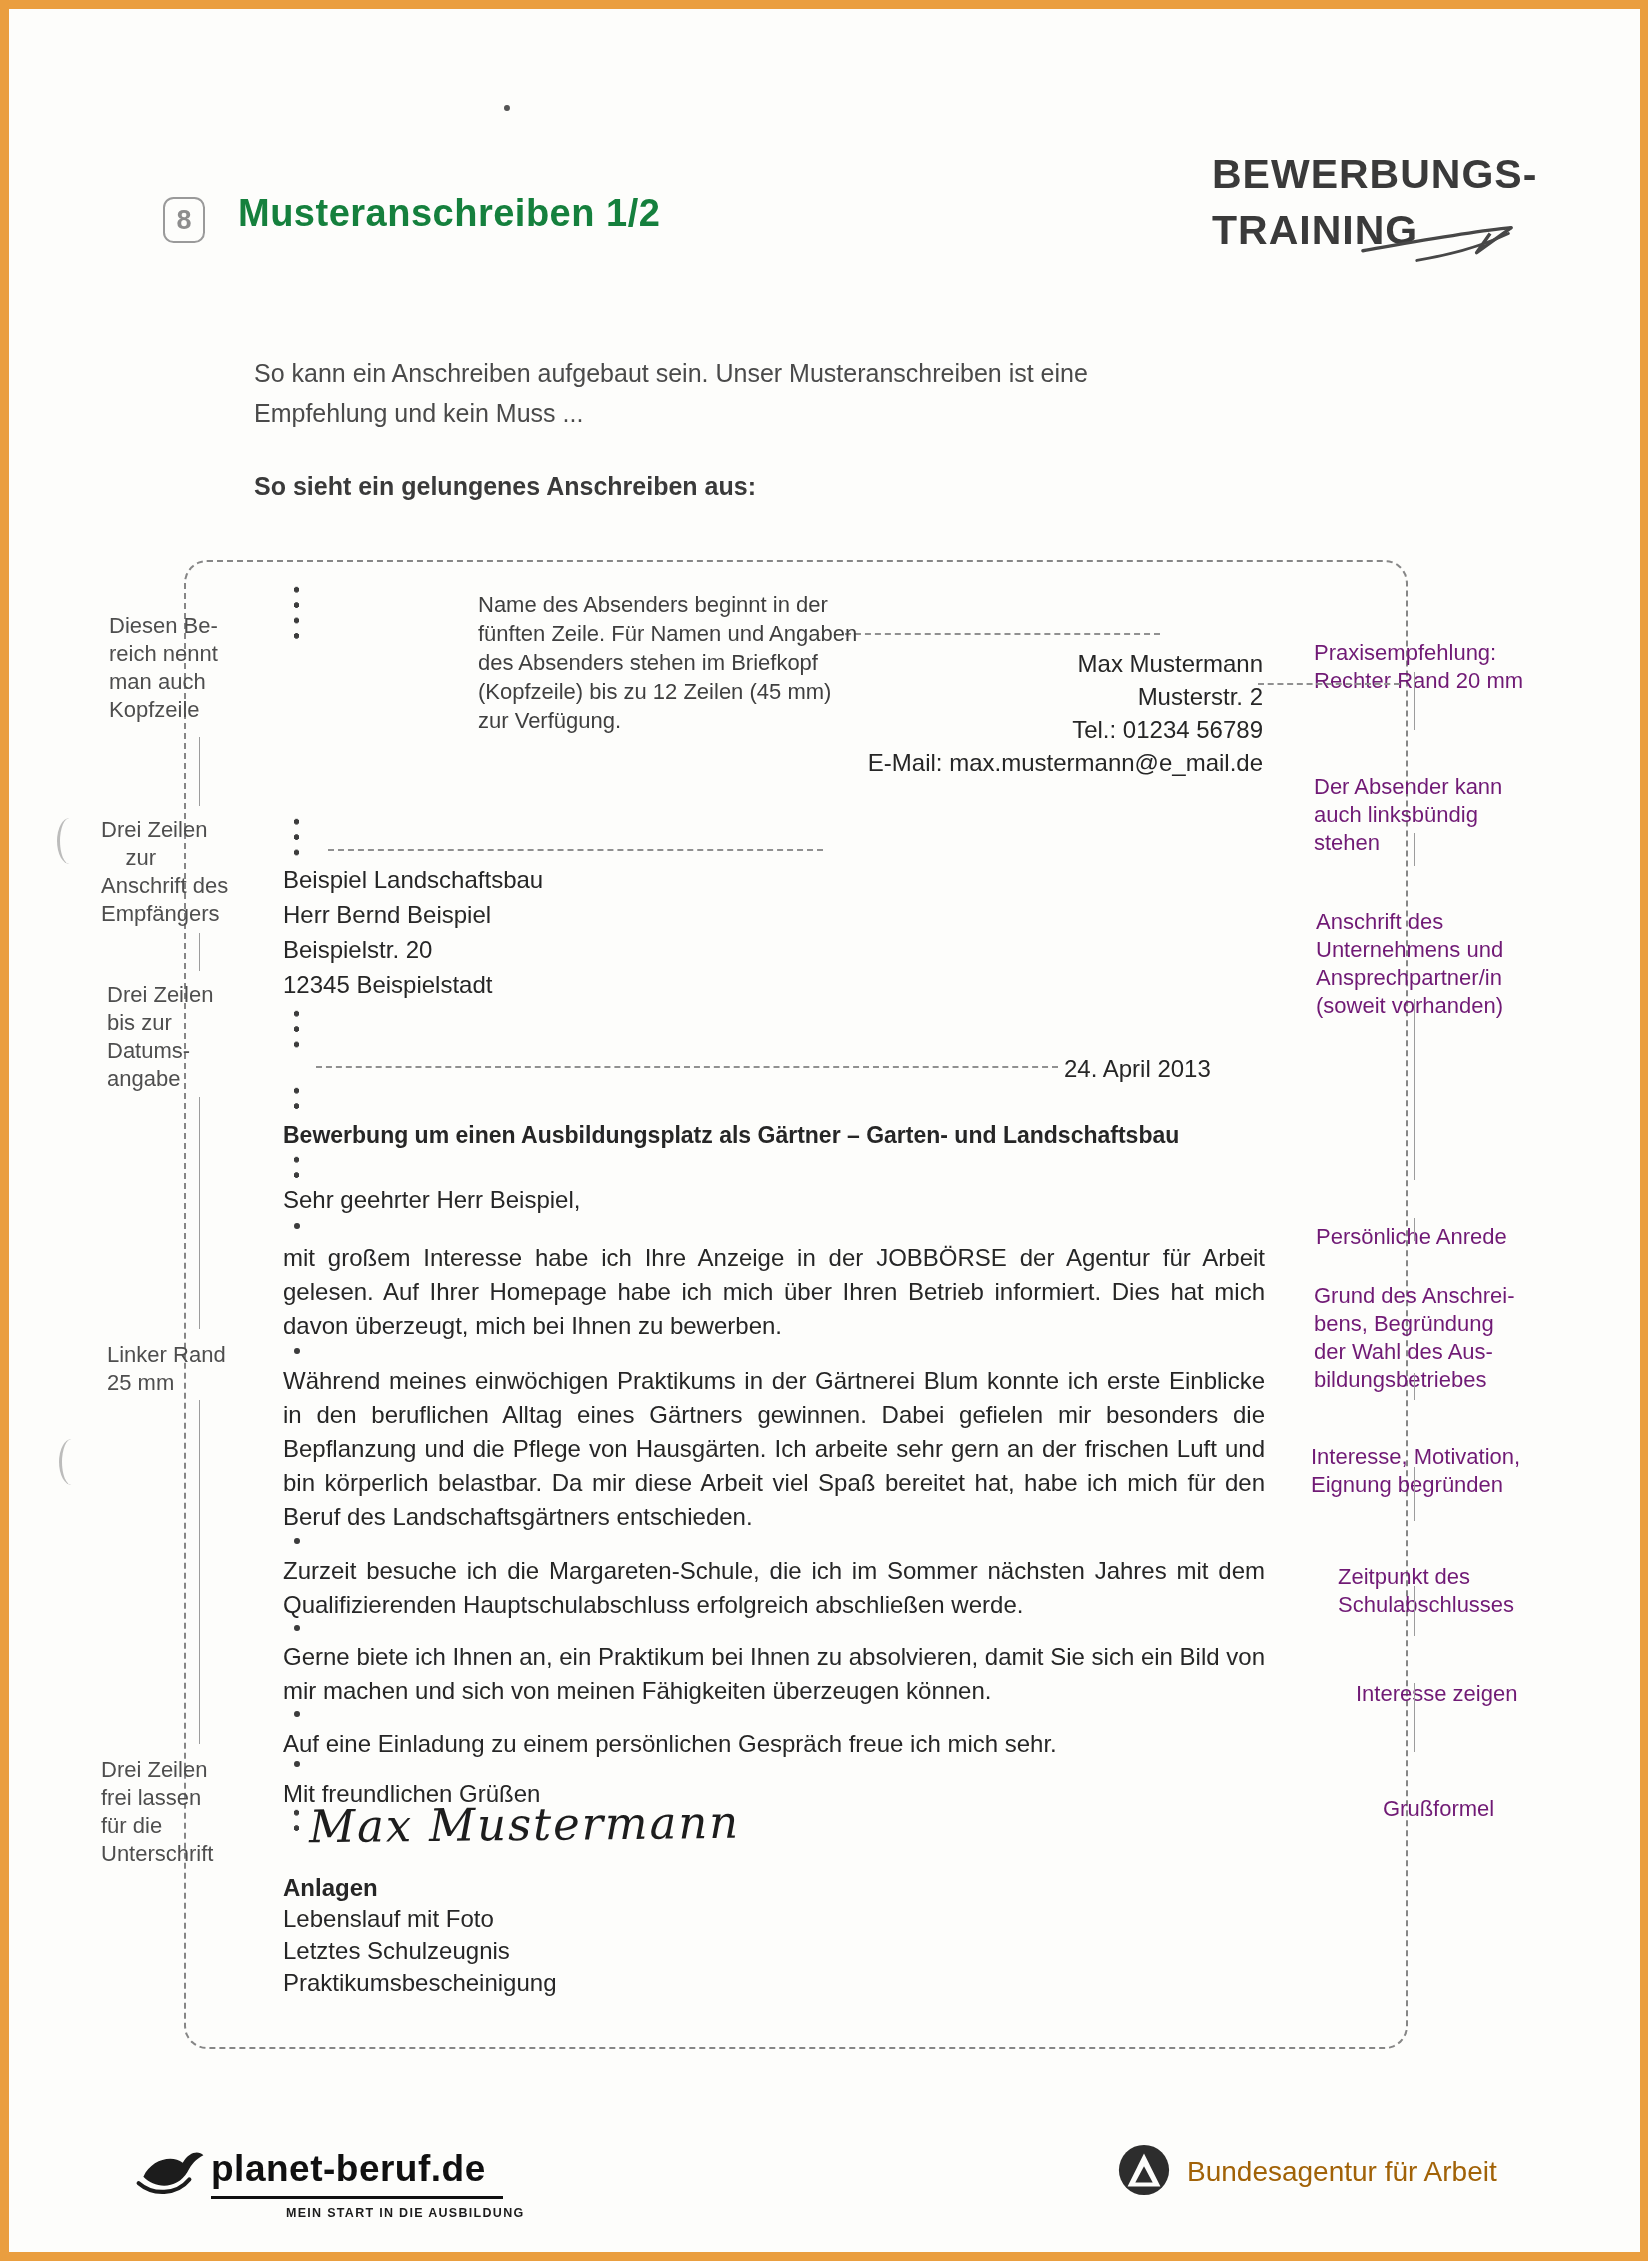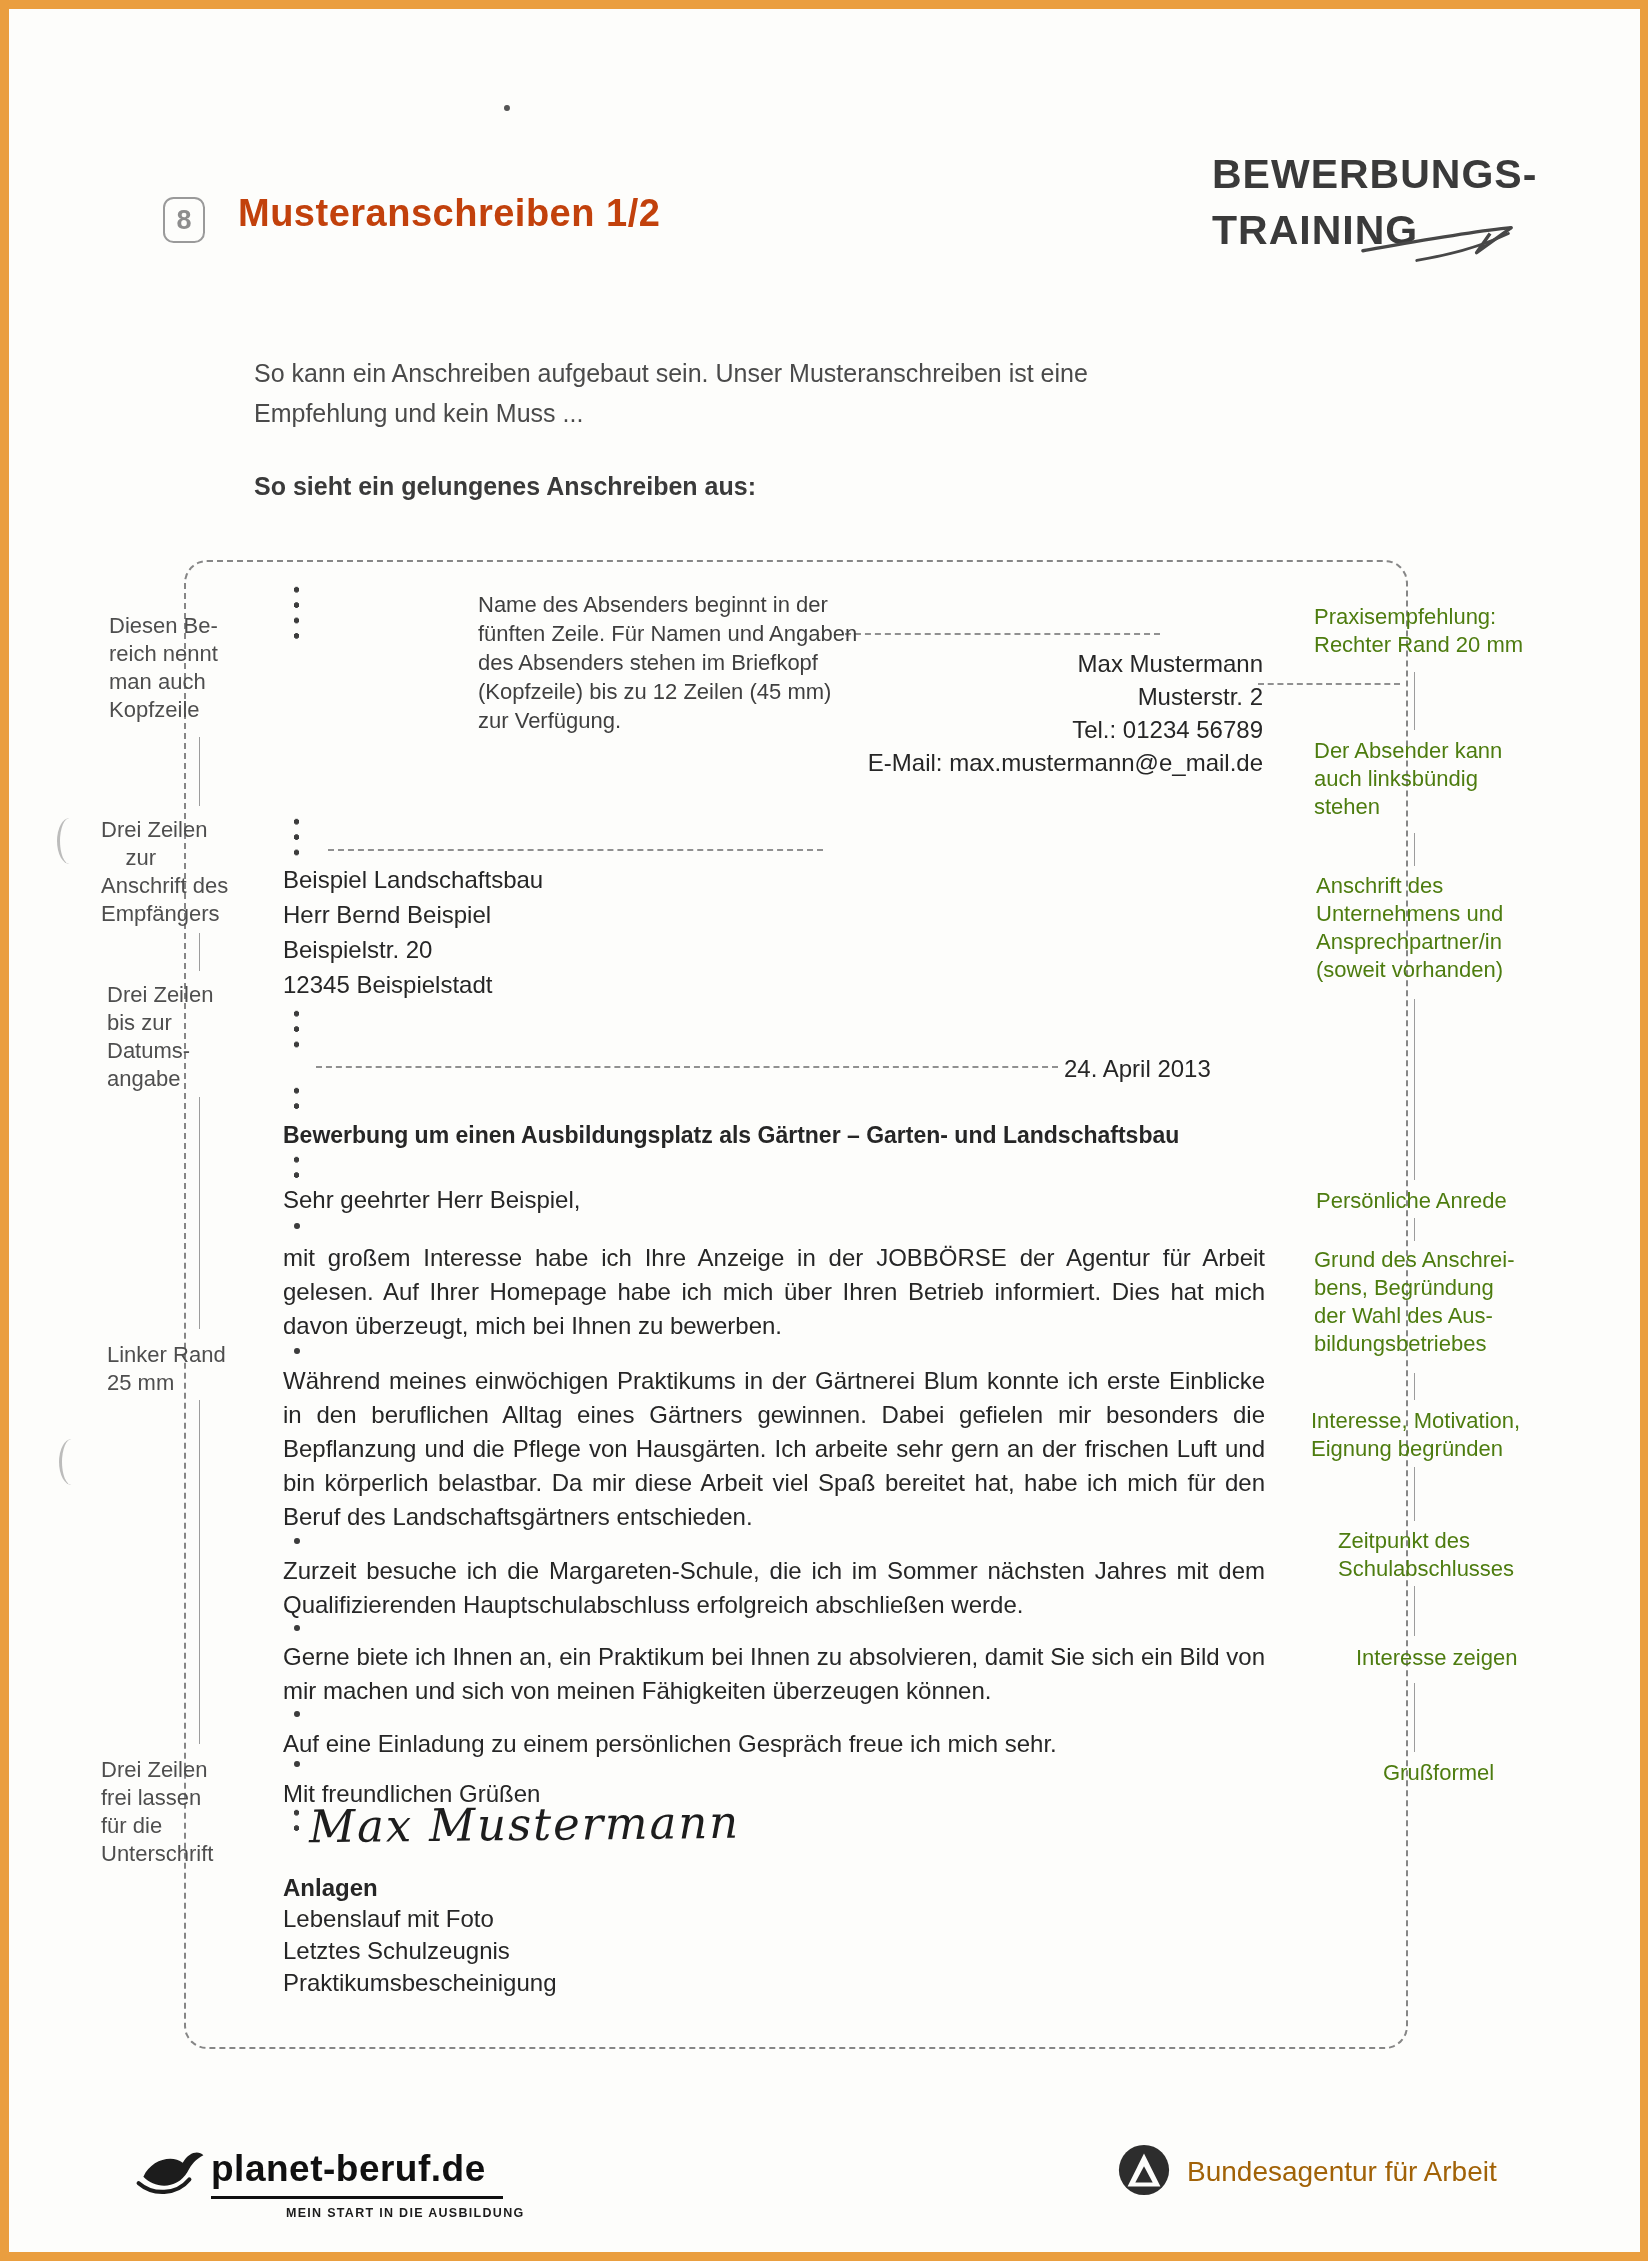--- a/index.html
+++ b/index.html
@@ -15,21 +15,21 @@
 
   
   .badge {
     position:absolute; left:154px; top:188px; width:42px; height:46px;
     border:2.9px solid #9a9a9a; border-radius:10.6px;
     color:#8d8d8d; font-size:27px; font-weight:bold;
     display:flex; align-items:center; justify-content:center;
   }
   .title {
     position:absolute; left:229px; top:183px;
-    font-size:38px; font-weight:bold; color:#c2410c; letter-spacing:0.5px;
+    font-size:38px; font-weight:bold; color:#15803d; letter-spacing:0.5px;
   }
   .brand { position:absolute; color:#3a3a3a; font-weight:bold; font-size:41px; letter-spacing:1px; }
   .brand1 { left:1203px; top:142px; }
   .brand2 { left:1203px; top:198px; }
   .swoosh { position:absolute; left:1350px; top:209px; width:159px; height:54px; }
 
   .speck { position:absolute; left:495px; top:96px; width:5.8px; height:5.8px; border-radius:50%; background:#555; }
 
   
   .intro {
@@ -44,21 +44,21 @@
   
   .letterbox {
     position:absolute; left:175px; top:551px; width:1224px; height:1489px;
     border:2.9px dashed #868686; border-radius:23px;
   }
 
   
   .note {
     position:absolute; font-size:22px; line-height:28px; color:#4e4e4e; white-space:pre-wrap;
   }
-  .note-r { color:#4d7c0f; }
+  .note-r { color:#701a75;margin-top:36px; }
 
   
   .vline { position:absolute; width:0; border-left:1.9px solid #9c9c9c; }
   .dashline { position:absolute; height:0; border-top:2.4px dashed #909090; }
 
   
   .dotcol {
     position:absolute; width:6.7px; left:284px;
     background-image: radial-gradient(circle, #3c3c3c 2.5px, rgba(0,0,0,0) 2.9px);
     background-size:6.7px 15.4px; background-repeat:repeat-y; background-position:center top;

